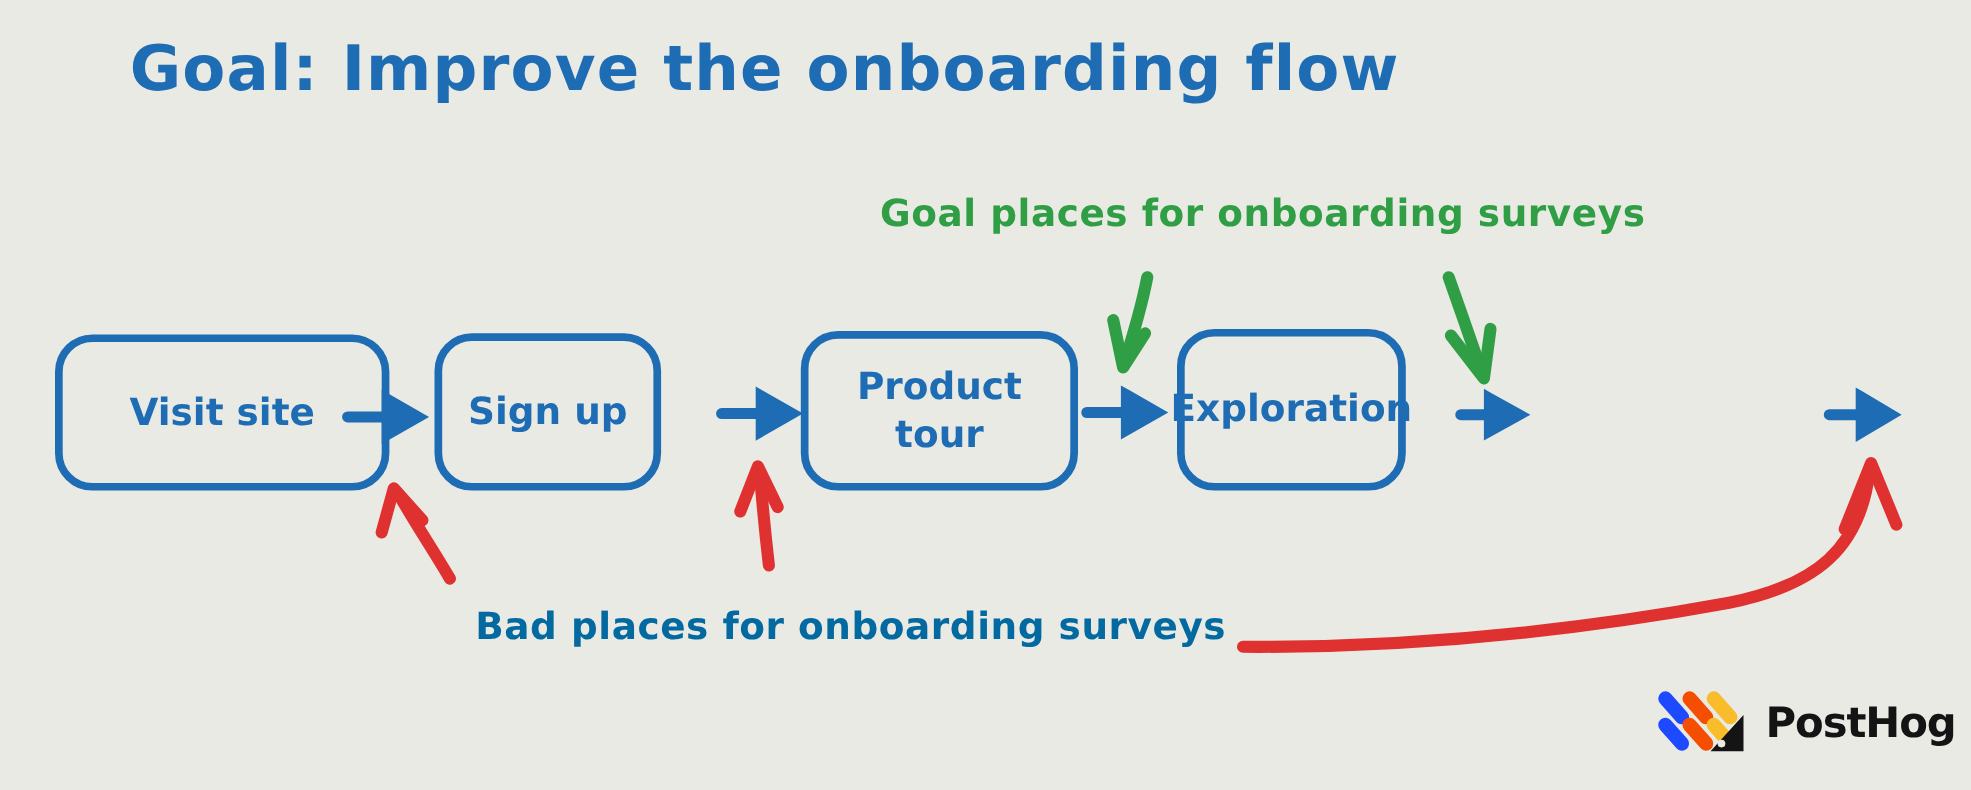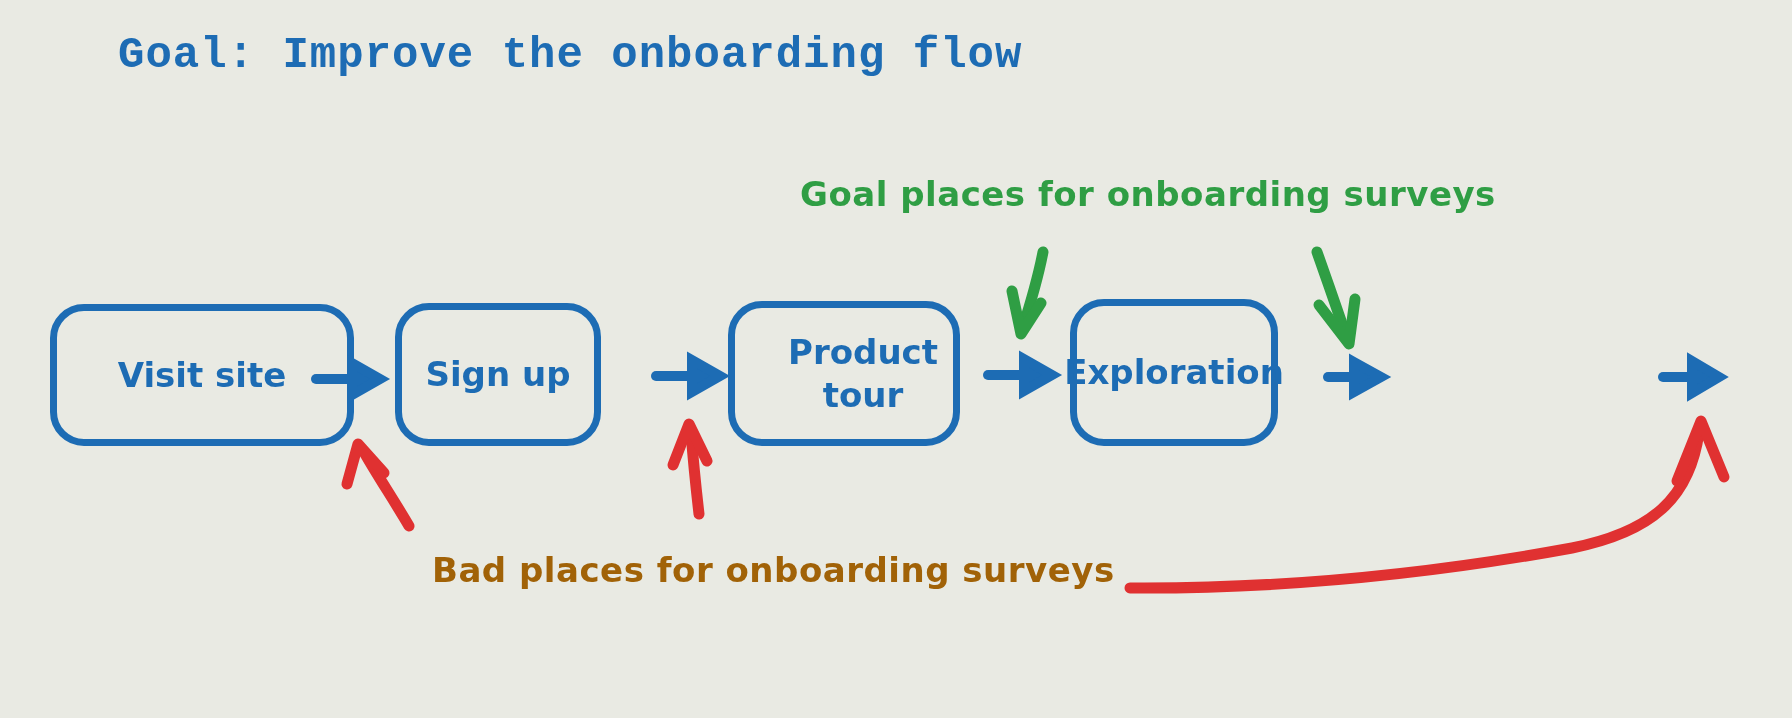--- a/index.html
+++ b/index.html
@@ -6,46 +6,46 @@
   body{
     width:1792px;height:718px;
     font-family:"DejaVu Sans", sans-serif;
     background:#e9eae3;
     overflow:hidden;
   }
   .canvas{position:relative;width:1792px;height:718px;background:#e9eae3;}
 
   .page-title{
     position:absolute;left:118px;top:30px;
-    font-size:44px;font-weight:bold;color:#1d6cb4;
-    letter-spacing:1px;white-space:nowrap;font-family:Liberation Mono, monospace;
+    font-size:57px;font-weight:bold;color:#1d6cb4;
+    letter-spacing:1px;white-space:nowrap;
   }
 
   .good-label{
     position:absolute;left:800px;top:174px;
     font-size:34px;font-weight:bold;color:#2f9e44;
     letter-spacing:.5px;white-space:nowrap;
   }
   .bad-label{
     position:absolute;left:432px;top:550px;
-    font-size:34px;font-weight:bold;color:#a16207;
+    font-size:34px;font-weight:bold;color:#0369a1;
     letter-spacing:.5px;white-space:nowrap;
   }
 
   .flow-box{
     position:absolute;box-sizing:border-box;
     border:7px solid #1d6cb4;border-radius:34px;
     display:flex;align-items:center;justify-content:center;
     text-align:center;color:#1d6cb4;
     font-size:34px;font-weight:bold;line-height:1.25;
     background:transparent;
   }
   .box-visit{left:50px;top:304px;width:304px;height:142px;}
   .box-signup{left:395px;top:303px;width:206px;height:143px;}
-  .box-tour{left:728px;top:301px;width:232px;height:145px;justify-content:flex-end;}
+  .box-tour{left:728px;top:301px;width:252px;height:145px;}
   .box-explore{left:1070px;top:299px;width:208px;height:147px;}
   .box-regular{left:1392px;top:295px;width:248px;height:150px;}
   .box-tour .flow-box-label,.box-regular .flow-box-label{max-width:180px;}
 
   .arrow-layer{position:absolute;inset:0;pointer-events:none;}
 
   .logo{
     position:absolute;left:1505px;top:628px;
     display:flex;align-items:center;gap:14px;
   }
@@ -108,14 +108,29 @@
       <polyline points="347,484 358,444 384,473"></polyline>
 
       <path d="M 699 514 C 696 488, 693 458, 691 432"></path>
       <polyline points="673,465 689,424 707,461"></polyline>
 
       <path d="M 1130 588 C 1280 589, 1430 574, 1572 548 C 1652 532, 1690 498, 1699 432"></path>
       <polyline points="1677,481 1701,421 1724,477"></polyline>
     </g>
   </svg>
 
+  <div class="logo">
+    <svg width="86" height="58" viewBox="0 0 86 58" xmlns="http://www.w3.org/2000/svg">
+      <g stroke-width="13" stroke-linecap="round">
+        <line x1="9" y1="7" x2="24" y2="24" stroke="#1d4aff"></line>
+        <line x1="9" y1="31" x2="24" y2="48" stroke="#1d4aff"></line>
+        <line x1="31" y1="7" x2="46" y2="24" stroke="#f54e00"></line>
+        <line x1="31" y1="31" x2="46" y2="48" stroke="#f54e00"></line>
+        <line x1="53" y1="7" x2="68" y2="24" stroke="#f9bd2b"></line>
+        <line x1="53" y1="31" x2="68" y2="48" stroke="#f9bd2b"></line>
+      </g>
+      <path d="M 50 55 L 80 22 L 80 55 Z" fill="#141414"></path>
+      <circle cx="60" cy="48" r="3.5" fill="#e9eae3"></circle>
+    </svg>
+    <span class="wordmark">PostHog</span>
+  </div>
 
 </div>
 
 </body></html>

